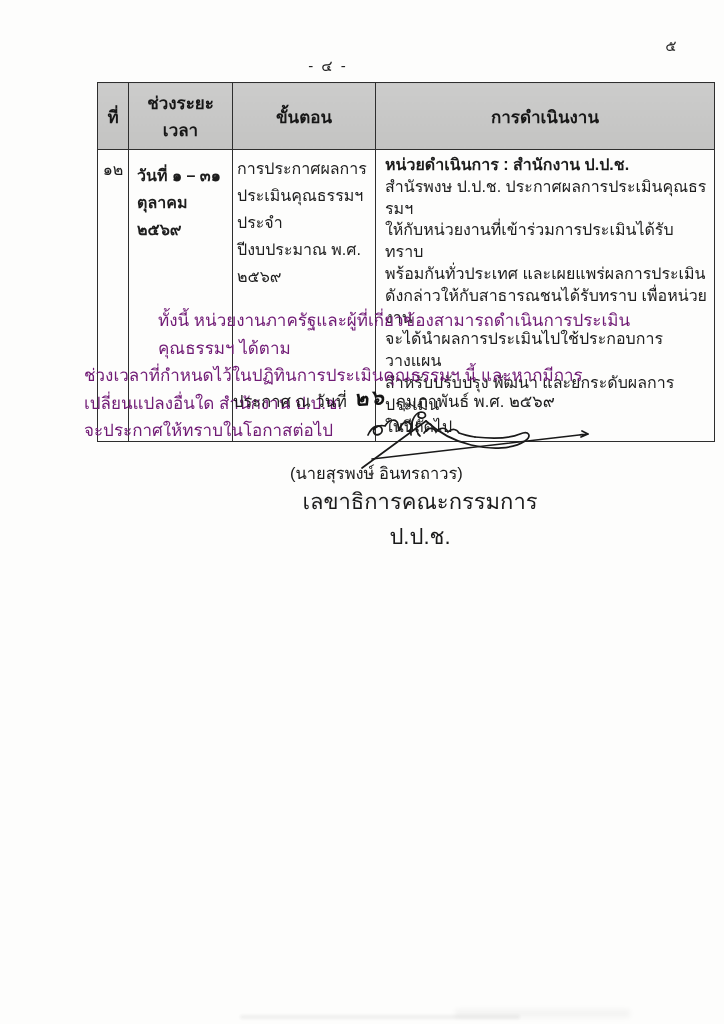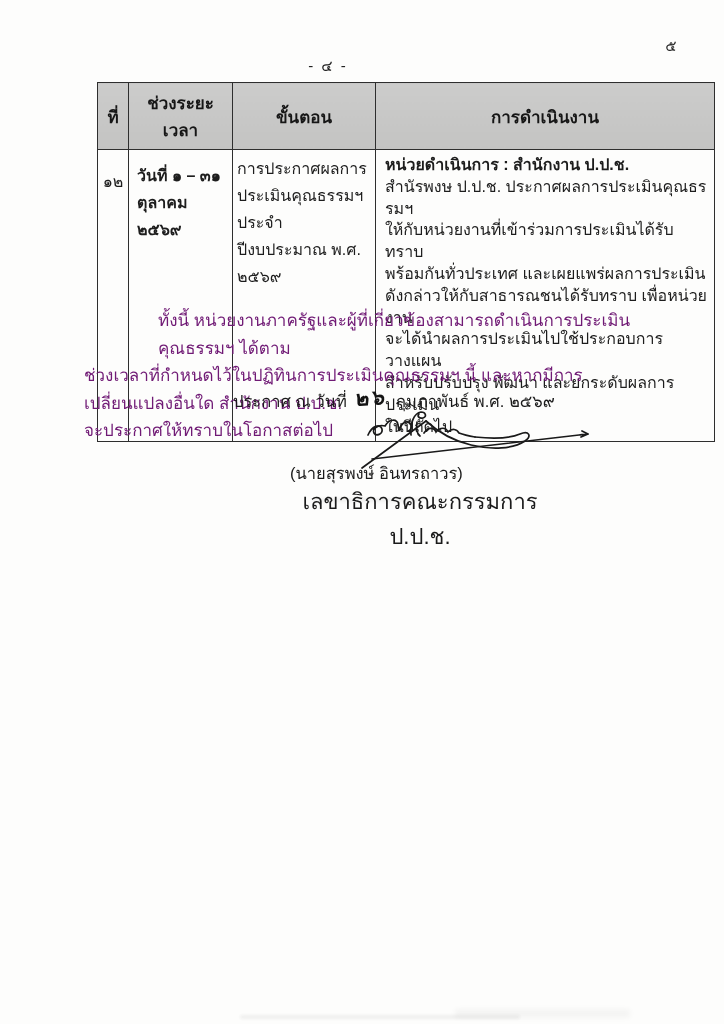--- a/index.html
+++ b/index.html
@@ -28,21 +28,21 @@
   table.sched th{
     background:#c7c7c6;
     background:linear-gradient(180deg,#cccccb,#c3c3c2);
     font-size:17px;font-weight:bold;color:#161616;
     text-align:center;padding:6px 2px;height:22px;
   }
   table.sched td{
     vertical-align:top;background:transparent;
     font-size:16px;color:#1d1d1d;
   }
-  td.c-no{text-align:center;padding-top:18px;line-height:27px;}
+  td.c-no{text-align:center;padding-top:6px;line-height:27px;}
   td.c-period{padding:12px 4px 5px 8px;line-height:27px;font-weight:bold;}
   td.c-step{padding:5px 4px 5px 4px;line-height:27px;margin-top:28px;}
   td.c-op{padding:4px 6px 4px 9px;line-height:21.8px;height:178px;}
   .op-title{font-weight:bold;}
   .closing{
     position:absolute;left:84px;top:307px;width:552px;
     font-size:17px;line-height:27.5px;color:#701a75;
   }
   .closing .indent{padding-left:74px;}
   .issue-line{

